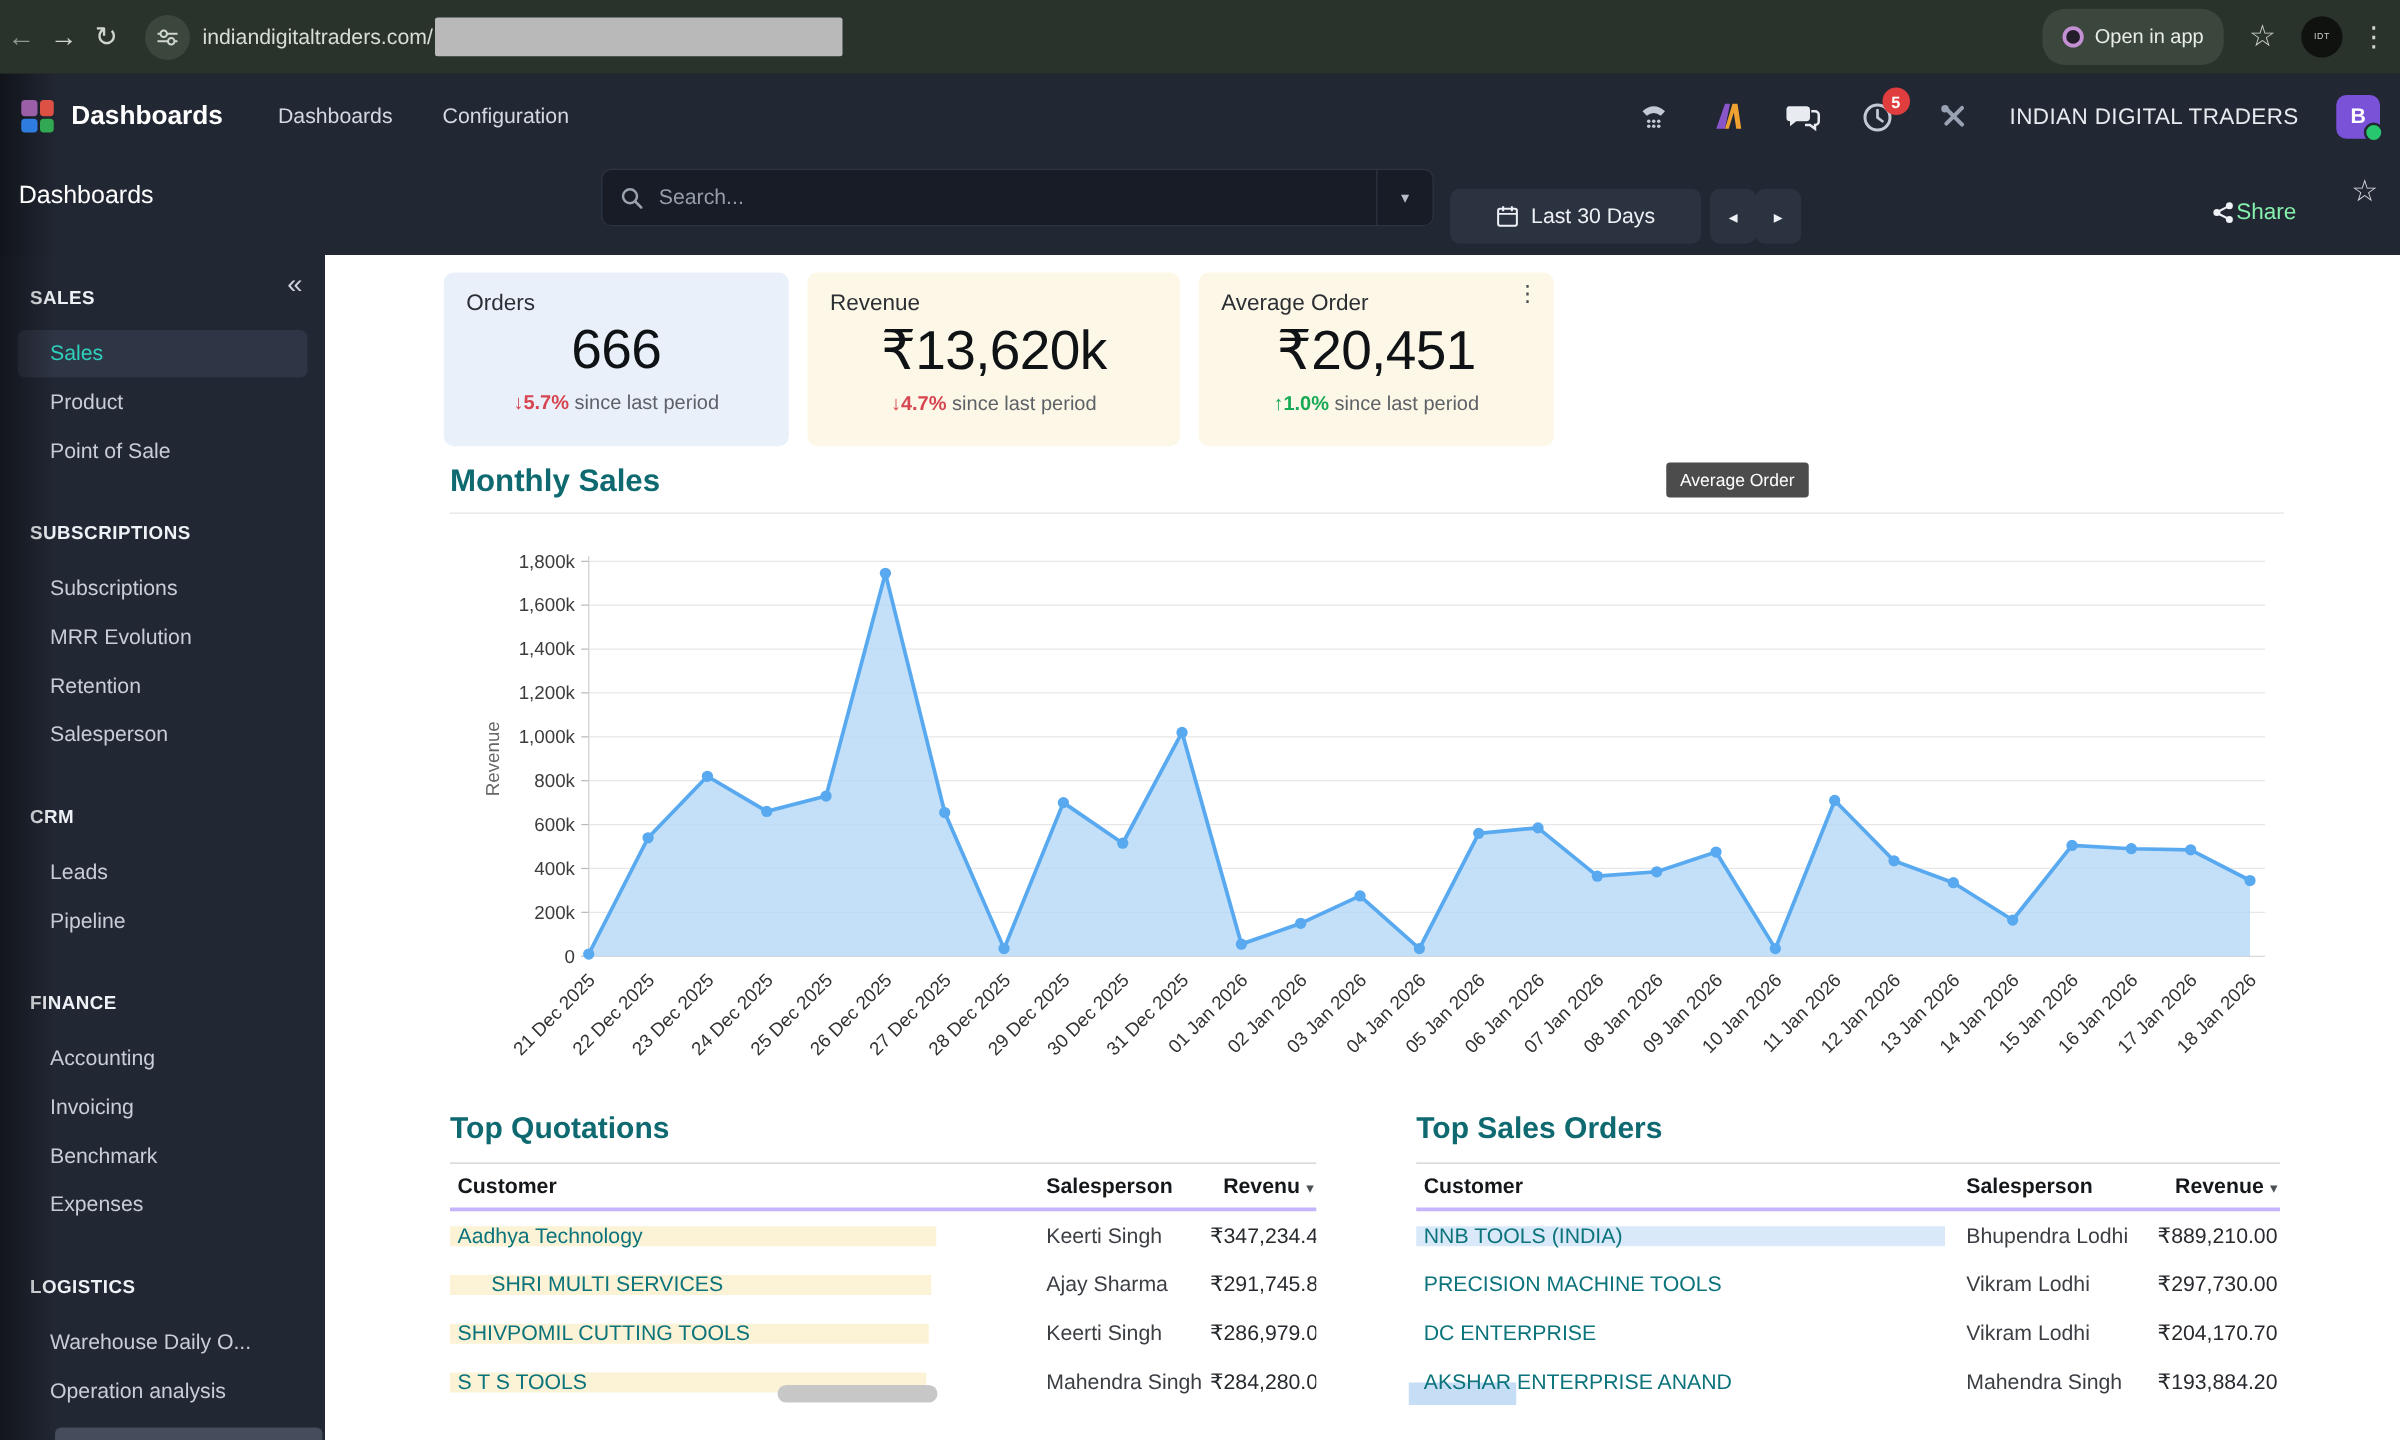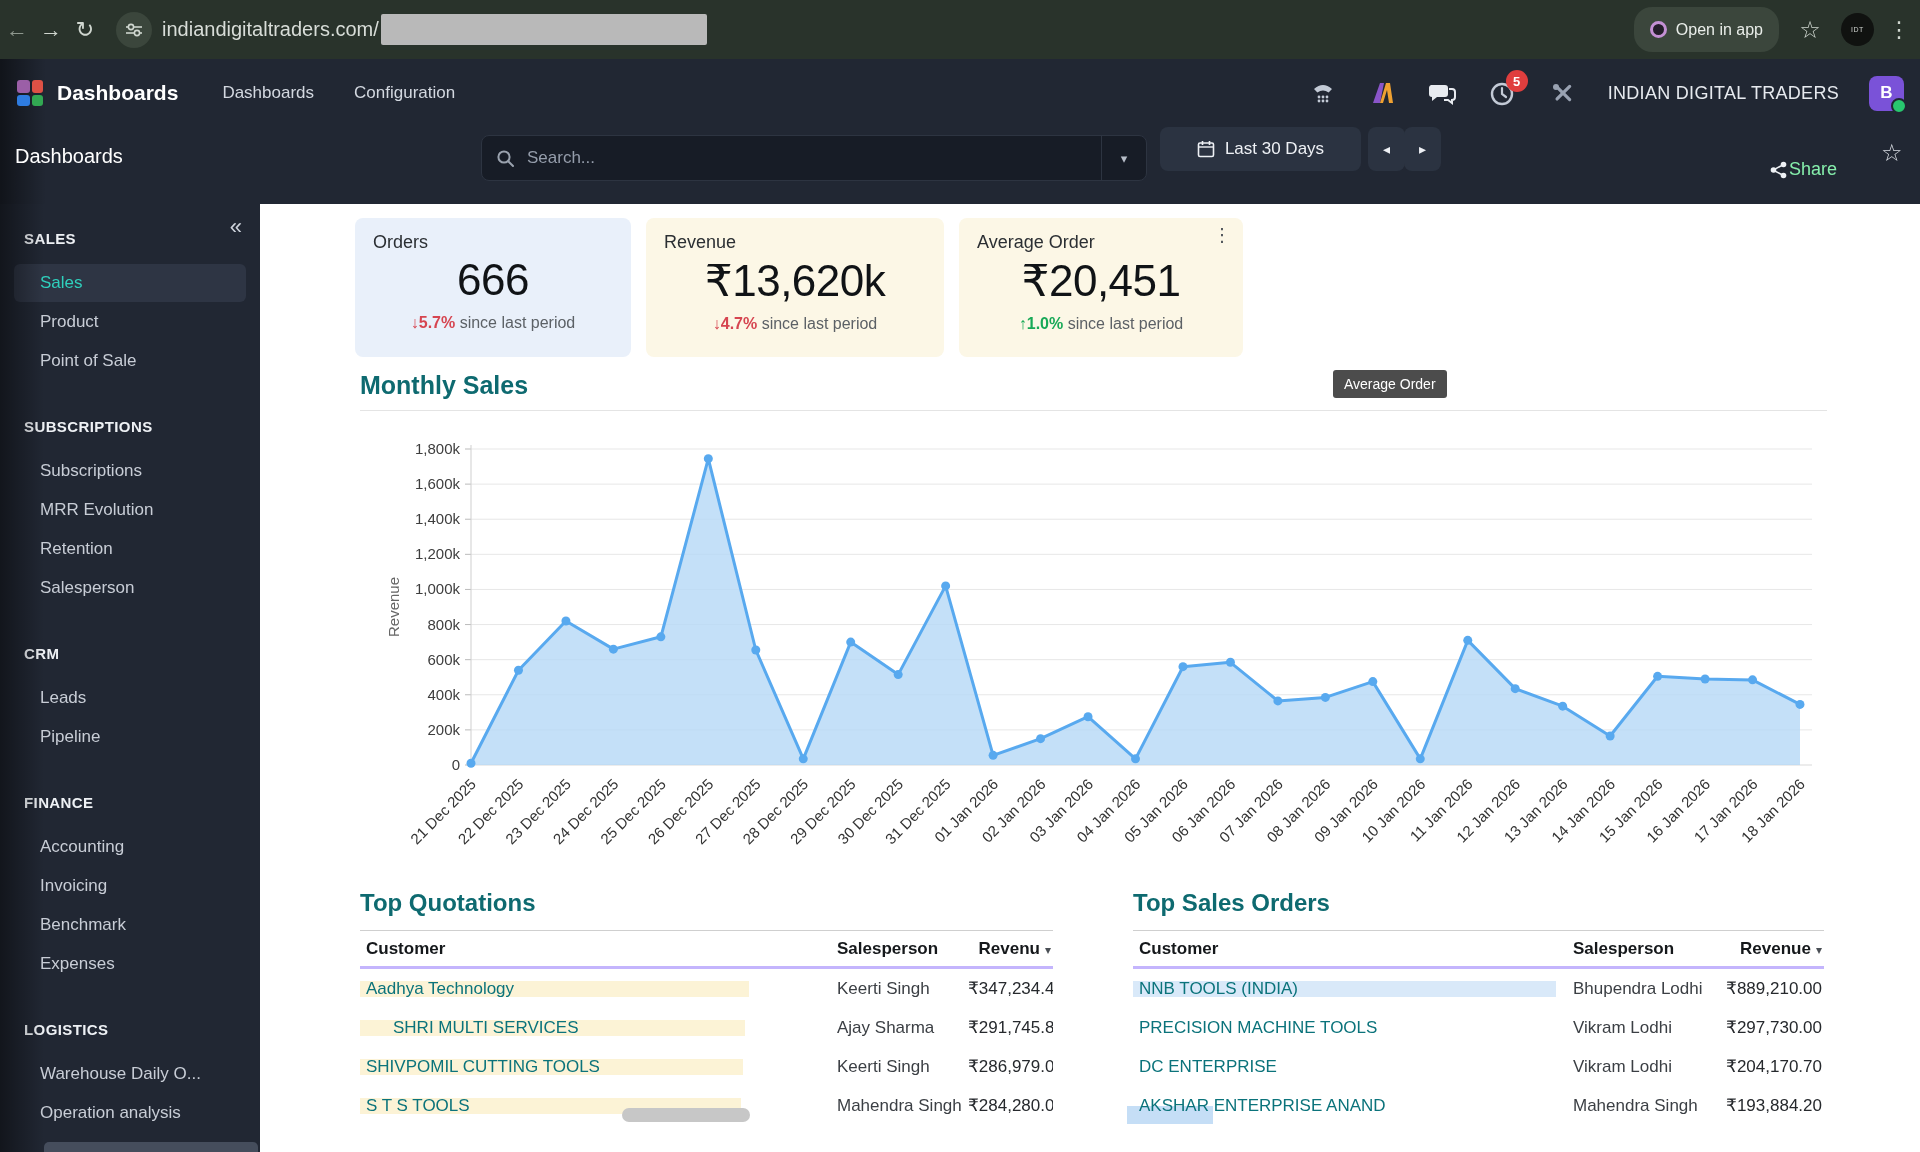--- a/index.html
+++ b/index.html
@@ -7,21 +7,21 @@
     width:1920px;height:1152px;position:relative;overflow:hidden;background:#fff;
     font-family:"Liberation Sans","DejaVu Sans",sans-serif;
     -webkit-font-smoothing:antialiased;
   }
   
   #browser-bar{position:absolute;left:0;top:0;width:1920px;height:59px;background:#29332b;
     display:flex;align-items:center;border-bottom:1px solid #1d251e;}
   .nav-glyph{font-size:22px;color:#cfd6cf;width:34px;text-align:center;cursor:pointer;}
   .nav-glyph.dim{color:#8d978d;}
   #site-pill{width:36px;height:36px;border-radius:18px;background:#3b463c;display:flex;align-items:center;justify-content:center;margin:0 10px 0 14px;}
-  #url-text{color:#d8ddd8;font-size:20px;white-space:nowrap;}
+  #url-text{color:#d8ddd8;font-size:17px;white-space:nowrap;}
   #url-redacted{width:326px;height:31px;background:#b9b9b9;border-radius:2px;margin-left:2px;}
   #browser-right{margin-left:auto;display:flex;align-items:center;gap:14px;padding-right:12px;}
   #open-in-app{display:flex;align-items:center;gap:9px;background:#3b463c;border-radius:18px;height:45px;padding:0 16px;color:#e9ede9;font-size:16px;}
   #oia-ring{width:11px;height:11px;border:3px solid #c490d4;border-radius:50%;background:#241d2a;}
   #browser-avatar{width:33px;height:33px;border-radius:50%;background:#101210;color:#cfd3cf;font-size:7px;display:flex;align-items:center;justify-content:center;letter-spacing:.5px;}
   
   #app-dark{position:absolute;left:0;top:59px;width:1920px;height:145px;background:#212733;}
   #app-dark:before{content:"";position:absolute;left:0;top:0;bottom:0;width:46px;
     background:linear-gradient(to right,rgba(0,0,0,.5),rgba(0,0,0,0));pointer-events:none;}
   #app-header{position:absolute;left:0;top:0;width:1920px;height:68px;display:flex;align-items:center;}
@@ -37,21 +37,21 @@
   #user-avatar{position:relative;width:35px;height:35px;border-radius:8px;background:#7a52d8;color:#fff;
     font-size:17px;font-weight:bold;display:flex;align-items:center;justify-content:center;}
   #presence-dot{position:absolute;right:-3px;bottom:-3px;width:12px;height:12px;border-radius:50%;background:#28c76f;border:2px solid #212733;}
   
   #control-bar{position:absolute;left:0;top:68px;width:1920px;height:77px;}
   #page-title{position:absolute;left:15px;top:18px;color:#fff;font-size:20px;}
   #search-box{position:absolute;left:481px;top:8px;width:664px;height:44px;background:#171c26;border:1px solid #2d3441;
     border-radius:8px;display:flex;align-items:center;}
   #search-placeholder{color:#959dab;font-size:17px;margin-left:12px;flex:1;}
   #search-caret{width:44px;height:100%;border-left:1px solid #2d3441;display:flex;align-items:center;justify-content:center;color:#b7bdc8;font-size:13px;}
-  .dark-btn{position:absolute;top:0;height:44px;background:#2b3341;border-radius:8px;color:#eef1f5;
+  .dark-btn{position:absolute;top:24px;height:44px;background:#2b3341;border-radius:8px;color:#eef1f5;
     display:flex;align-items:center;justify-content:center;font-size:17px;cursor:pointer;}
   #date-btn{left:1160px;width:201px;gap:10px;}
   #prev-btn{left:1368px;width:37px;font-size:14px;}
   #next-btn{left:1404px;width:37px;font-size:14px;}
   #share-ctl{position:absolute;left:1770px;top:32px;display:flex;align-items:center;gap:2px;color:#86efac;font-size:18px;cursor:pointer;}
   #fav-star{position:absolute;left:1881px;top:12px;color:#d9dde3;font-size:24px;cursor:pointer;}
   
   #sidebar{position:absolute;left:0;top:204px;width:260px;height:948px;background:#212733;overflow:hidden;}
   #sidebar:before{content:"";position:absolute;left:0;top:0;bottom:0;width:44px;
     background:linear-gradient(to right,rgba(0,0,0,.45),rgba(0,0,0,0));pointer-events:none;z-index:2;}

